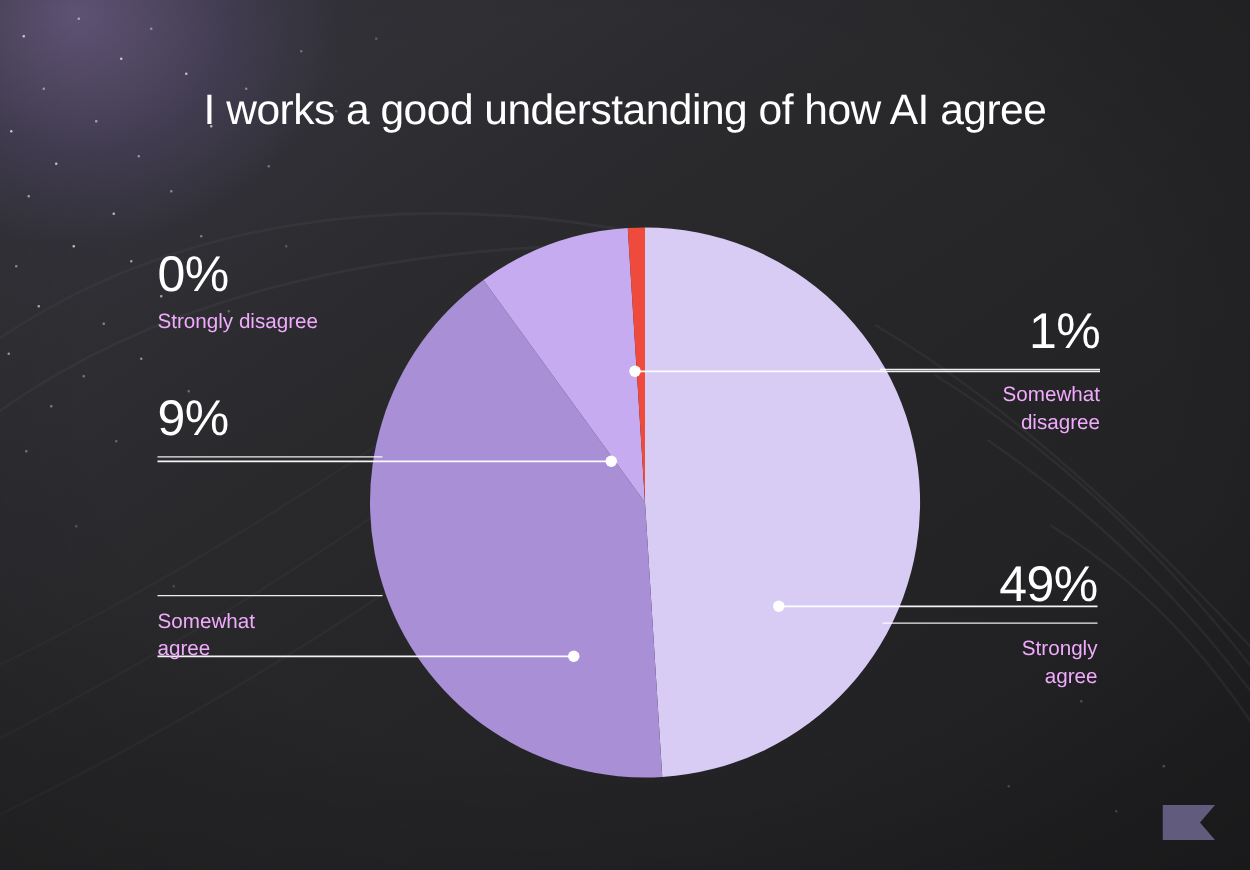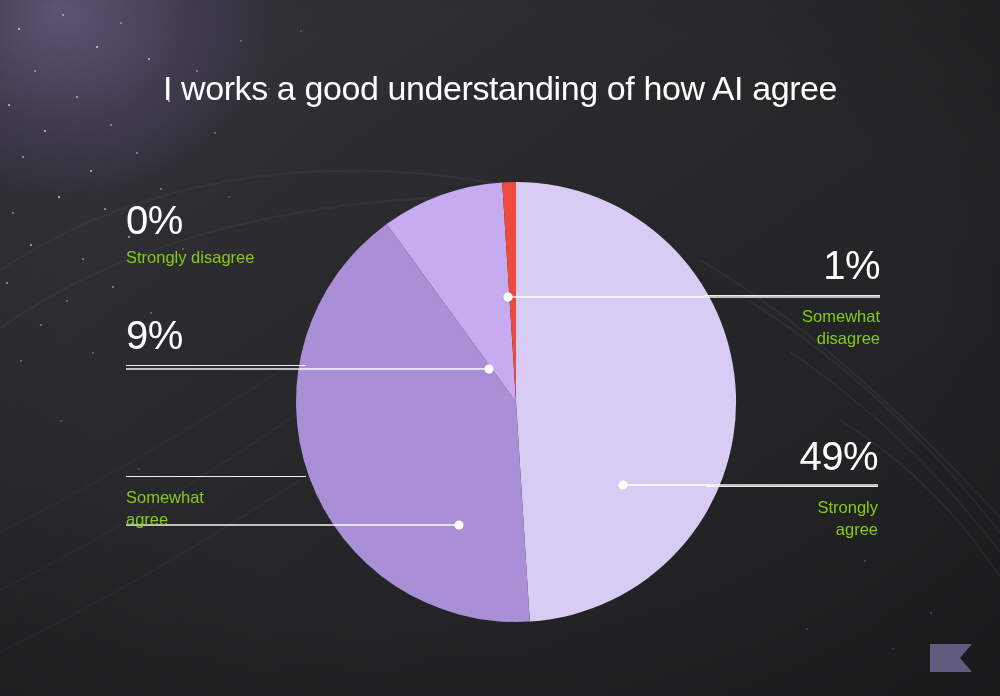--- a/index.html
+++ b/index.html
@@ -47,32 +47,32 @@
   .lbl{ position:absolute; }
   .lbl .pct{
     font-size:40px; font-weight:400; line-height:1.0;
     letter-spacing:-0.5px; color:#ffffff; white-space:nowrap;
   }
   .lbl .rule{
     height:1px; background:rgba(255,255,255,0.92); margin:10px 0 9px 0;
   }
   .lbl .name{
     font-size:16.5px; font-weight:400; line-height:1.35;
-    color:#84cc16; white-space:pre-line;
+    color:#f0abfc; white-space:pre-line;
   }
   .lbl.right{ text-align:right; }
   .lbl.left{ text-align:left; }
   .lbl.norule .rule{ background:transparent; height:0; margin:6px 0 6px 0; }
 
   
   #lbl-sd{ left:126px; top:200px; width:190px; }
   #lbl-na{ left:126px; top:315px; width:180px; }
   #lbl-sa2{ left:126px; top:466px; width:180px; }
   #lbl-smd{ right:120px; top:245px; width:176px; }
-  #lbl-sag{ right:122px; top:436px; width:172px; }
+  #lbl-sag{ right:122px; top:448px; width:172px; }
 
   
   .leaders{ position:absolute; inset:0; pointer-events:none; }
 
   
   .logo{
     position:absolute; right:28px; bottom:24px;
     width:42px; height:28px;
   }
 </style>

